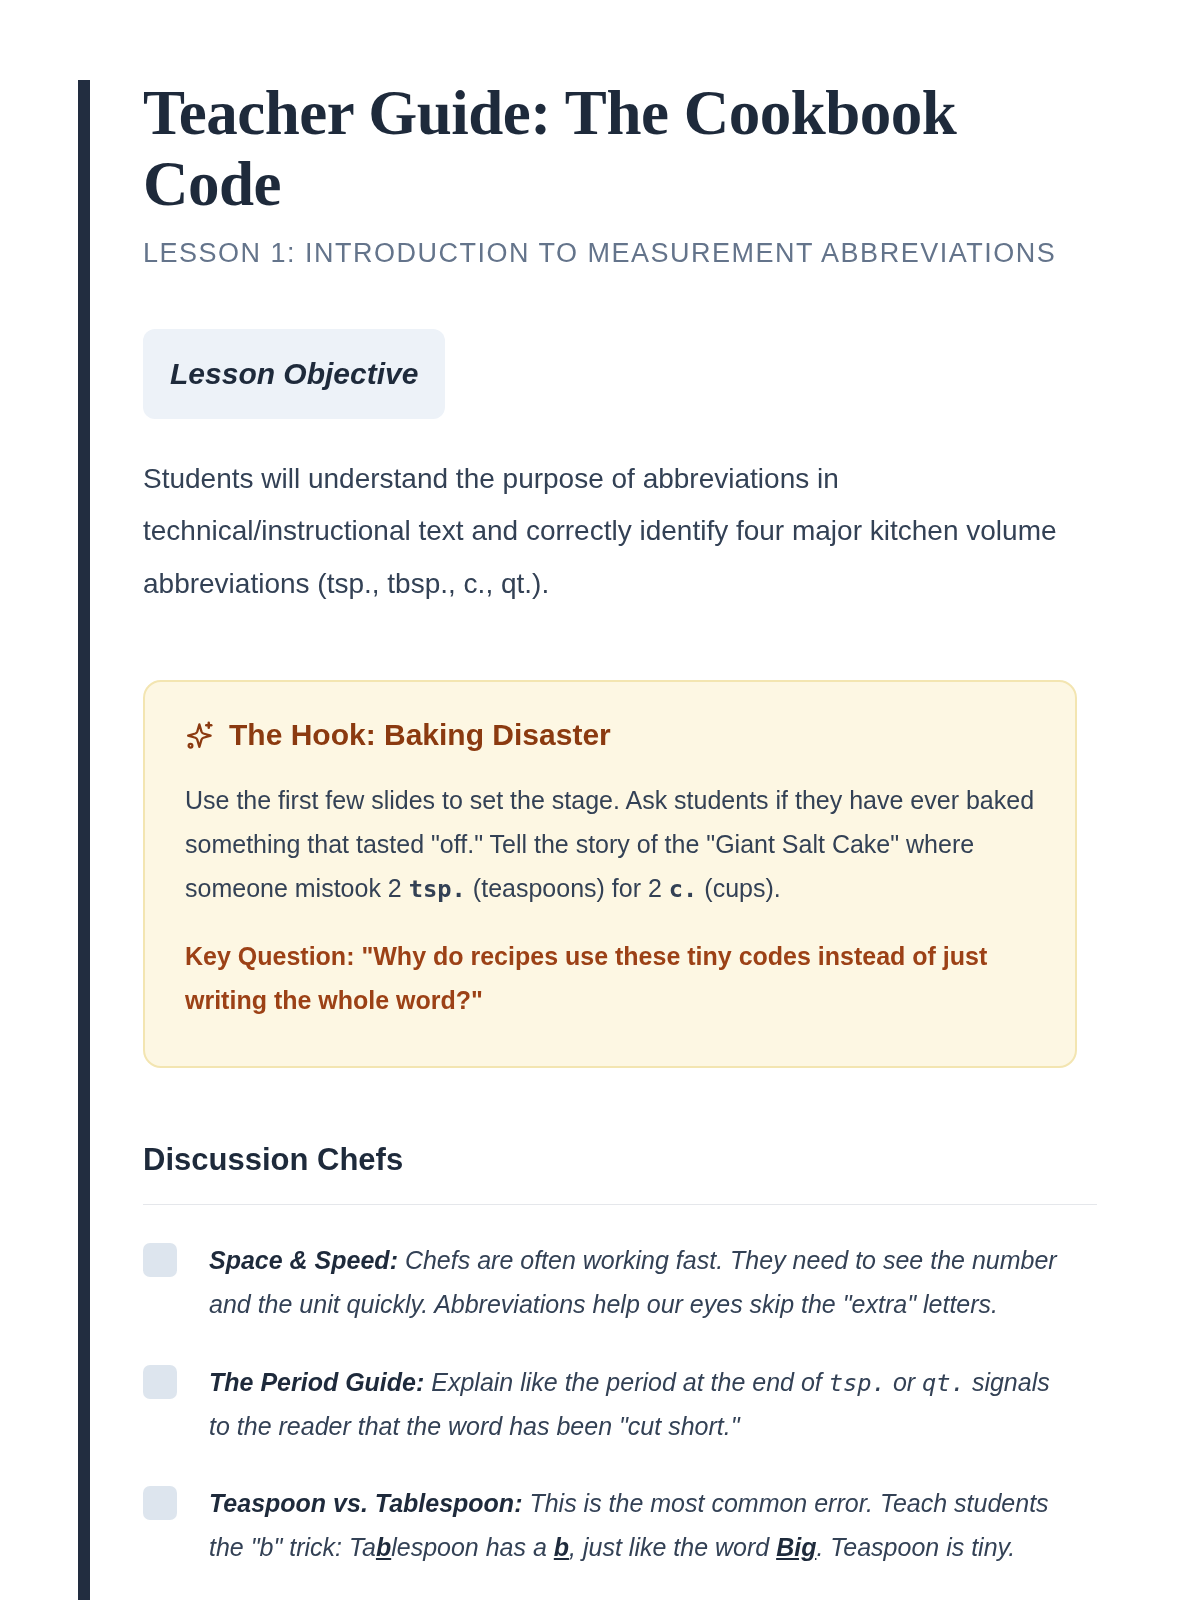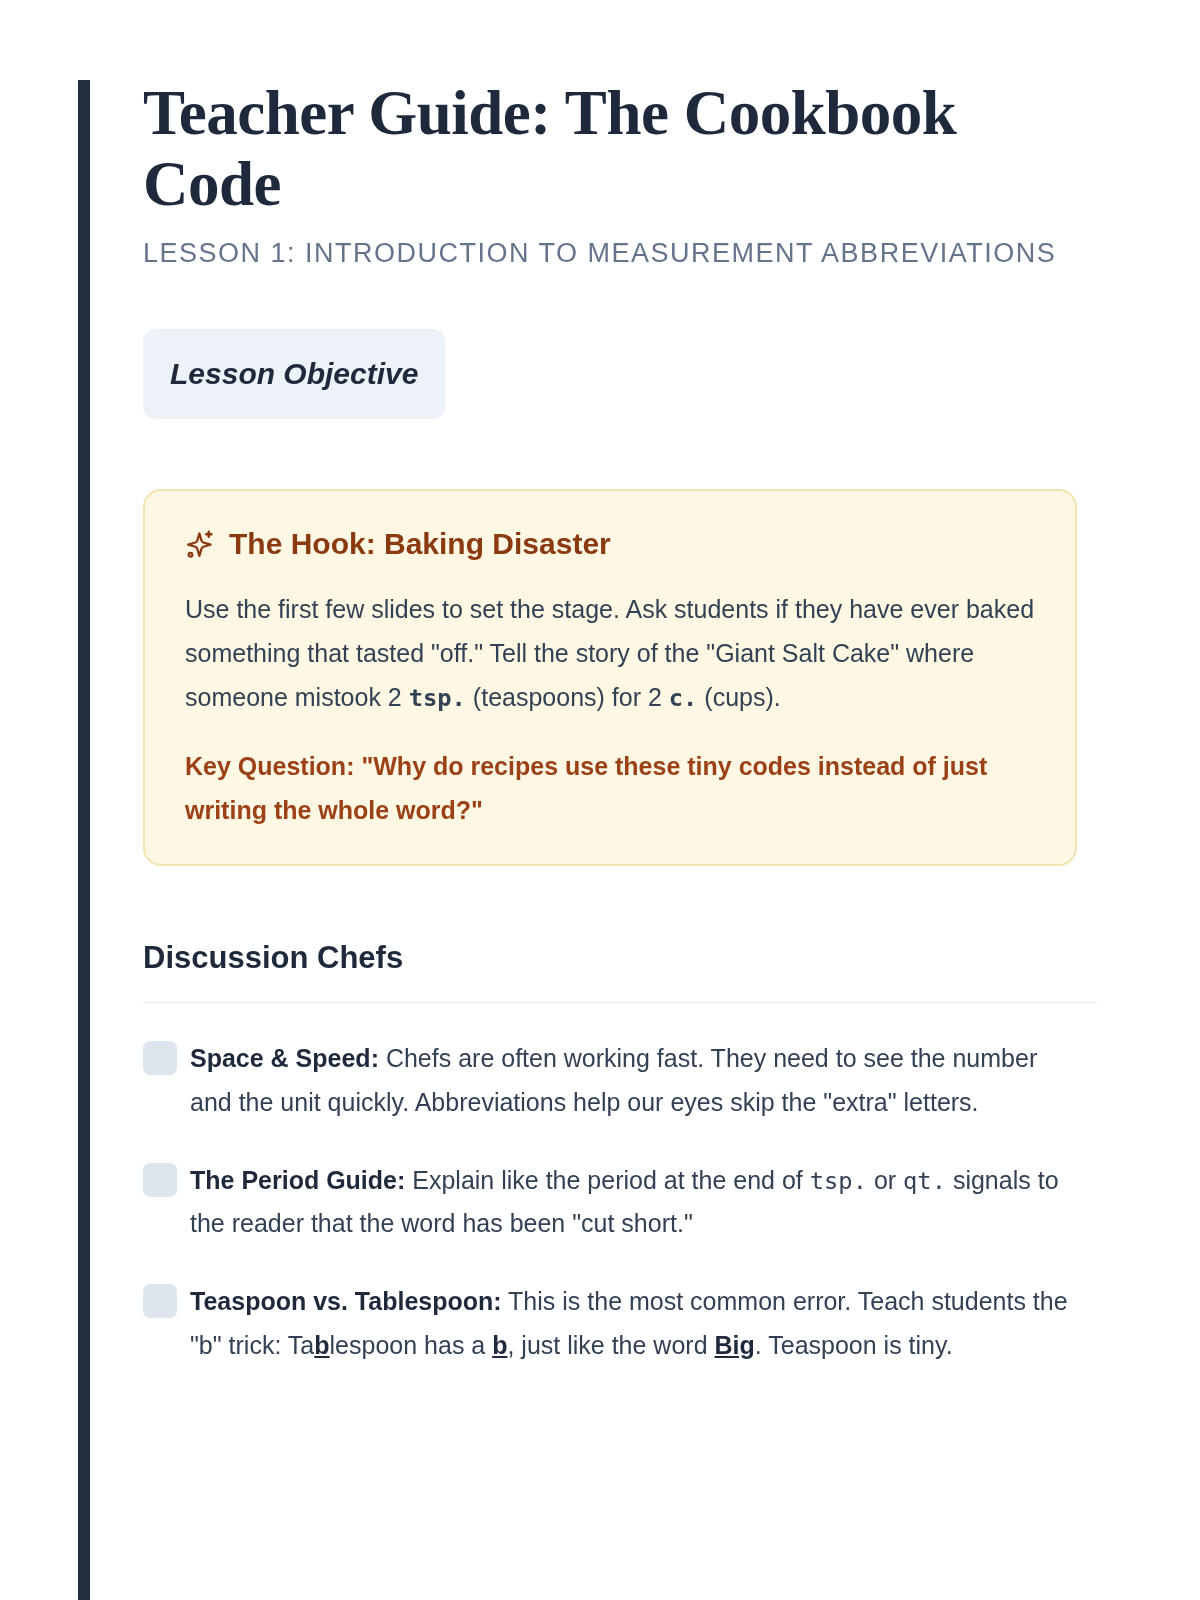--- a/index.html
+++ b/index.html
@@ -10,29 +10,29 @@
   }
   *{box-sizing:border-box;margin:0;padding:0;}
   html,body{width:1200px;height:1600px;overflow:hidden;background:#ffffff;}
   body{font-family:"Liberation Sans",sans-serif;color:var(--body);}
   .left-bar{position:absolute;left:78px;top:80px;width:12px;height:1520px;background:var(--bar);}
   .content{position:relative;padding:78px 103px 0 143px;width:1180px;}
   .page-title{font-family:"Liberation Serif",serif;font-weight:700;font-size:63px;line-height:1.13;color:var(--navy);letter-spacing:-0.5px;}
   .subtitle{margin-top:18px;font-size:27px;font-weight:400;letter-spacing:1.5px;color:var(--slate);}
   .badge{display:inline-block;margin-top:60px;background:var(--badge-bg);border-radius:12px;padding:28px 27px;font-size:30px;font-weight:700;font-style:italic;color:var(--navy);}
   .objective-text{margin-top:34px;font-size:28px;line-height:1.86;color:var(--body);max-width:954px;}
-  .callout{margin-top:70px;background:var(--callout-bg);border:2px solid var(--callout-border);border-radius:18px;padding:36px 40px 32px 40px;max-width:954px;}
+  .callout{margin-top:70px;background:var(--callout-bg);border:2px solid var(--callout-border);border-radius:18px;padding:36px 40px 44px 40px;max-width:954px;}
   .callout-head{display:flex;align-items:center;gap:14px;font-size:30px;font-weight:700;color:var(--brown);}
   .callout-head svg{flex-shrink:0;display:block;}
   .callout-body{margin-top:26px;font-size:25px;line-height:1.76;color:var(--body);}
   .key-question{margin-top:24px;font-size:25px;line-height:1.76;font-weight:700;color:var(--keyq);}
   .section-heading{margin-top:74px;font-size:31px;font-weight:700;color:var(--navy);}
   .divider{margin-top:26px;border-top:1px solid var(--divider);width:954px;}
   .list{margin-top:34px;}
-  .list-item{display:flex;gap:13px;margin-top:34px;max-width:954px;}
+  .list-item{display:flex;gap:32px;margin-top:34px;max-width:954px;font-style:italic;}
   .list-item:first-child{margin-top:0;}
   .checkbox{width:34px;height:34px;border-radius:7px;background:var(--checkbox);flex-shrink:0;margin-top:4px;cursor:pointer;}
   .item-text{font-size:25px;line-height:1.75;color:var(--body);}
   .seg-plain{font-weight:400;}
   .seg-bold{font-weight:700;color:var(--navy);}
   .seg-mono{font-family:"DejaVu Sans Mono",monospace;font-size:0.95em;}
   .seg-monobold{font-family:"DejaVu Sans Mono",monospace;font-size:0.95em;font-weight:700;}
   .seg-boldunderline{font-weight:700;text-decoration:underline;color:var(--navy);}
 </style>
 </head>
@@ -41,20 +41,21 @@
 <div class="left-bar"></div>
 
 <div class="content">
 
   <h1 class="page-title">Teacher Guide: The Cookbook Code</h1>
 
   <div class="subtitle">LESSON 1: INTRODUCTION TO MEASUREMENT ABBREVIATIONS</div>
 
   <div class="badge">Lesson Objective</div>
 
+  <p class="objective-text">Students will understand the purpose of abbreviations in technical/instructional text and correctly identify four major kitchen volume abbreviations (tsp., tbsp., c., qt.).</p>
 
   <div class="callout">
     <div class="callout-head">
       <span>
         <svg width="30" height="30" viewBox="0 0 24 24" fill="none" stroke="#8b3a10" stroke-width="1.8" stroke-linecap="round" stroke-linejoin="round">
           <path d="M11.5 3.5 L13.2 9.3 Q13.6 10.4 14.7 10.8 L20.5 12.5 L14.7 14.2 Q13.6 14.6 13.2 15.7 L11.5 21.5 L9.8 15.7 Q9.4 14.6 8.3 14.2 L2.5 12.5 L8.3 10.8 Q9.4 10.4 9.8 9.3 Z"></path>
           <path d="M19 2.2 v4" stroke-width="2"></path>
           <path d="M17 4.2 h4" stroke-width="2"></path>
           <circle cx="4.4" cy="20.6" r="1.5"></circle>
         </svg>

